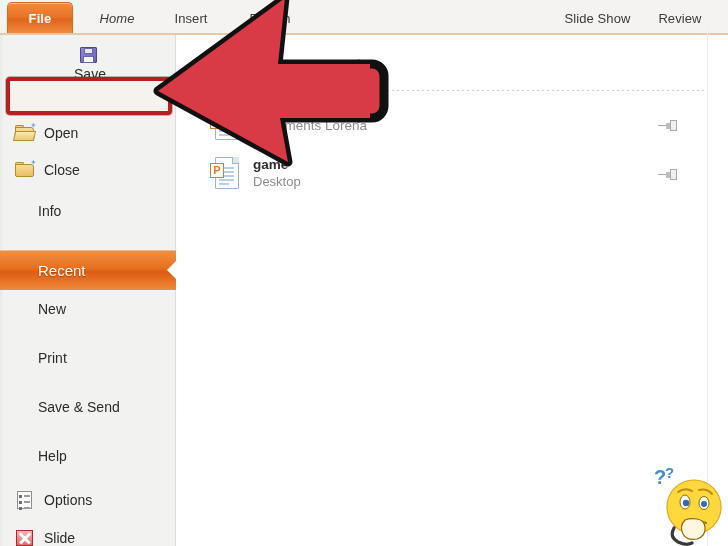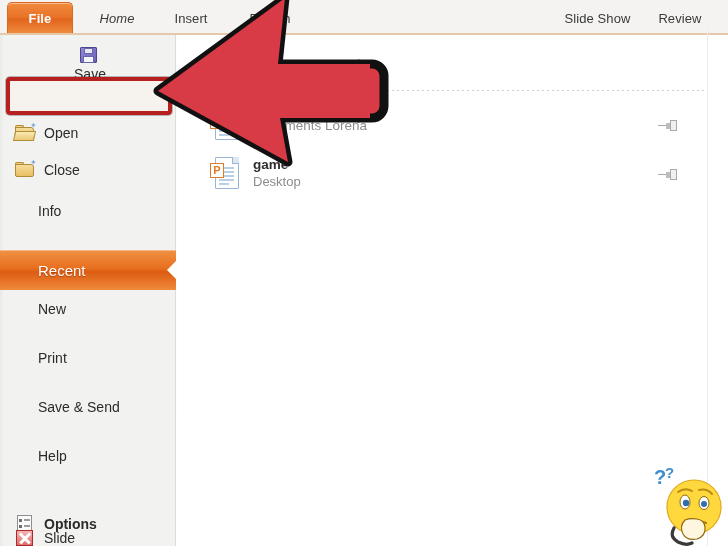--- a/index.html
+++ b/index.html
@@ -309,21 +309,21 @@
     </div>
 
     <div class="side-item noicon" style="top:357px;width:170px;">
       <span class="label">Save &amp; Send</span>
     </div>
 
     <div class="side-item noicon" style="top:406px;">
       <span class="label">Help</span>
     </div>
 
-    <div class="side-item" style="top:474px;font-weight:bold;">
+    <div class="side-item" style="top:450px;">
       <span class="ico ico-options">
         <span class="page"></span>
         <span class="dots">
             <i></i>
             <i></i>
             <i></i>
           </span>
         <span class="lines">
             <i></i>
             <i></i>

